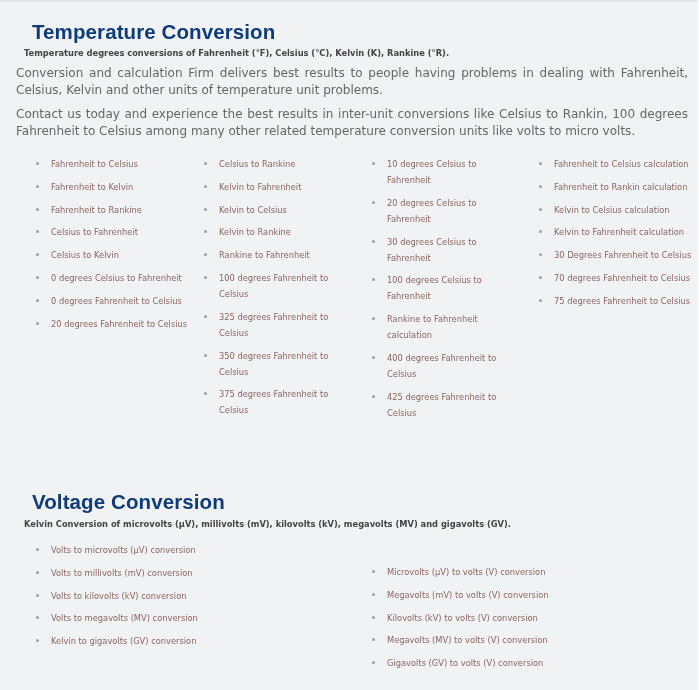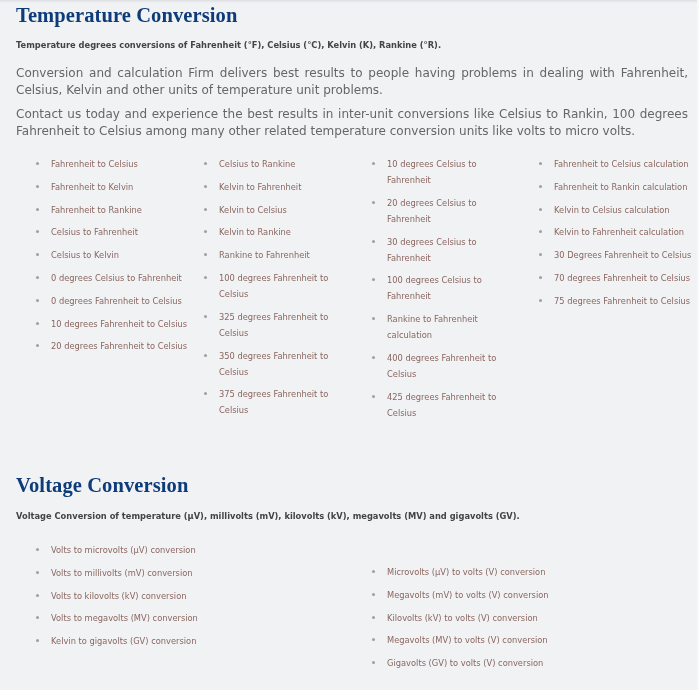--- a/index.html
+++ b/index.html
@@ -13,28 +13,28 @@
     .topshadow {
       position: absolute; left: 0; top: 0; width: 699px; height: 3px;
       background: linear-gradient(#dcdee1, #f1f2f4);
     }
     .rightedge {
       position: absolute; right: 0; top: 0; width: 2px; height: 690px;
       background: #f7f8f9;
     }
     .wrap { position: absolute; left: 16px; top: 0; width: 672px; }
     h1 {
-      margin: 0; font-weight: bold; color: #0e3c7a;
+      margin: 16px; font-weight: bold; color: #0e3c7a;
       font-size: 20.5px; letter-spacing: 0.1px;
-      font-family: Liberation Serif, serif;
+      font-family: Liberation Sans, sans-serif;
     }
     #temp-title { position: absolute; top: 4px; left: 0; }
     #volt-title { position: absolute; top: 474px; left: 0; }
     .lead {
-      position: absolute; left: 0; margin: 0;
+      position: absolute; left: 0; margin: 8px;
       font-size: 8.3px; font-weight: bold; color: #444;
     }
     .para {
       position: absolute; left: 0; margin: 0; width: 672px;
       font-size: 12px; line-height: 17px; color: #666;
       text-align: justify;
     }
     ul.col {
       position: absolute; margin: 8px; padding: 0; list-style: none;
     }
@@ -62,21 +62,20 @@
   <p class="para" style="top:106px">Contact us today and experience the best results in inter-unit conversions like Celsius to Rankin, 100 degrees Fahrenheit to Celsius among many other related temperature conversion units like volts to micro volts.</p>
 
   <ul class="col" id="tcol0" style="left:11px; top:148px; width:160px;">
       <li><span>Fahrenheit to Celsius</span></li>
       <li><span>Fahrenheit to Kelvin</span></li>
       <li><span>Fahrenheit to Rankine</span></li>
       <li><span>Celsius to Fahrenheit</span></li>
       <li><span>Celsius to Kelvin</span></li>
       <li><span>0 degrees Celsius to Fahrenheit</span></li>
       <li><span>0 degrees Fahrenheit to Celsius</span></li>
-      <li><span>10 degrees Fahrenheit to Celsius</span></li>
       <li><span>20 degrees Fahrenheit to Celsius</span></li>
     </ul>
   <ul class="col" id="tcol1" style="left:179px; top:148px; width:145px;">
       <li><span>Celsius to Rankine</span></li>
       <li><span>Kelvin to Fahrenheit</span></li>
       <li><span>Kelvin to Celsius</span></li>
       <li><span>Kelvin to Rankine</span></li>
       <li><span>Rankine to Fahrenheit</span></li>
       <li><span>100 degrees Fahrenheit to Celsius</span></li>
       <li><span>325 degrees Fahrenheit to Celsius</span></li>
@@ -96,21 +95,21 @@
       <li><span>Fahrenheit to Celsius calculation</span></li>
       <li><span>Fahrenheit to Rankin calculation</span></li>
       <li><span>Kelvin to Celsius calculation</span></li>
       <li><span>Kelvin to Fahrenheit calculation</span></li>
       <li><span>30 Degrees Fahrenheit to Celsius</span></li>
       <li><span>70 degrees Fahrenheit to Celsius</span></li>
       <li><span>75 degrees Fahrenheit to Celsius</span></li>
     </ul>
 
   <h1 id="volt-title">Voltage Conversion</h1>
-  <p class="lead" style="top:511px">Voltage Conversion of temperature (μV), millivolts (mV), kilovolts (kV), megavolts (MV) and gigavolts (GV).</p>
+  <p class="lead" style="top:511px">Kelvin Conversion of microvolts (μV), millivolts (mV), kilovolts (kV), megavolts (MV) and gigavolts (GV).</p>
 
   <ul class="col" id="vcol0" style="left:11px; top:534px; width:300px;">
       <li><span>Volts to microvolts (μV) conversion</span></li>
       <li><span>Volts to millivolts (mV) conversion</span></li>
       <li><span>Volts to kilovolts (kV) conversion</span></li>
       <li><span>Volts to megavolts (MV) conversion</span></li>
       <li><span>Kelvin to gigavolts (GV) conversion</span></li>
     </ul>
   <ul class="col" id="vcol1" style="left:347px; top:556px; width:300px;">
       <li><span>Microvolts (μV) to volts (V) conversion</span></li>

